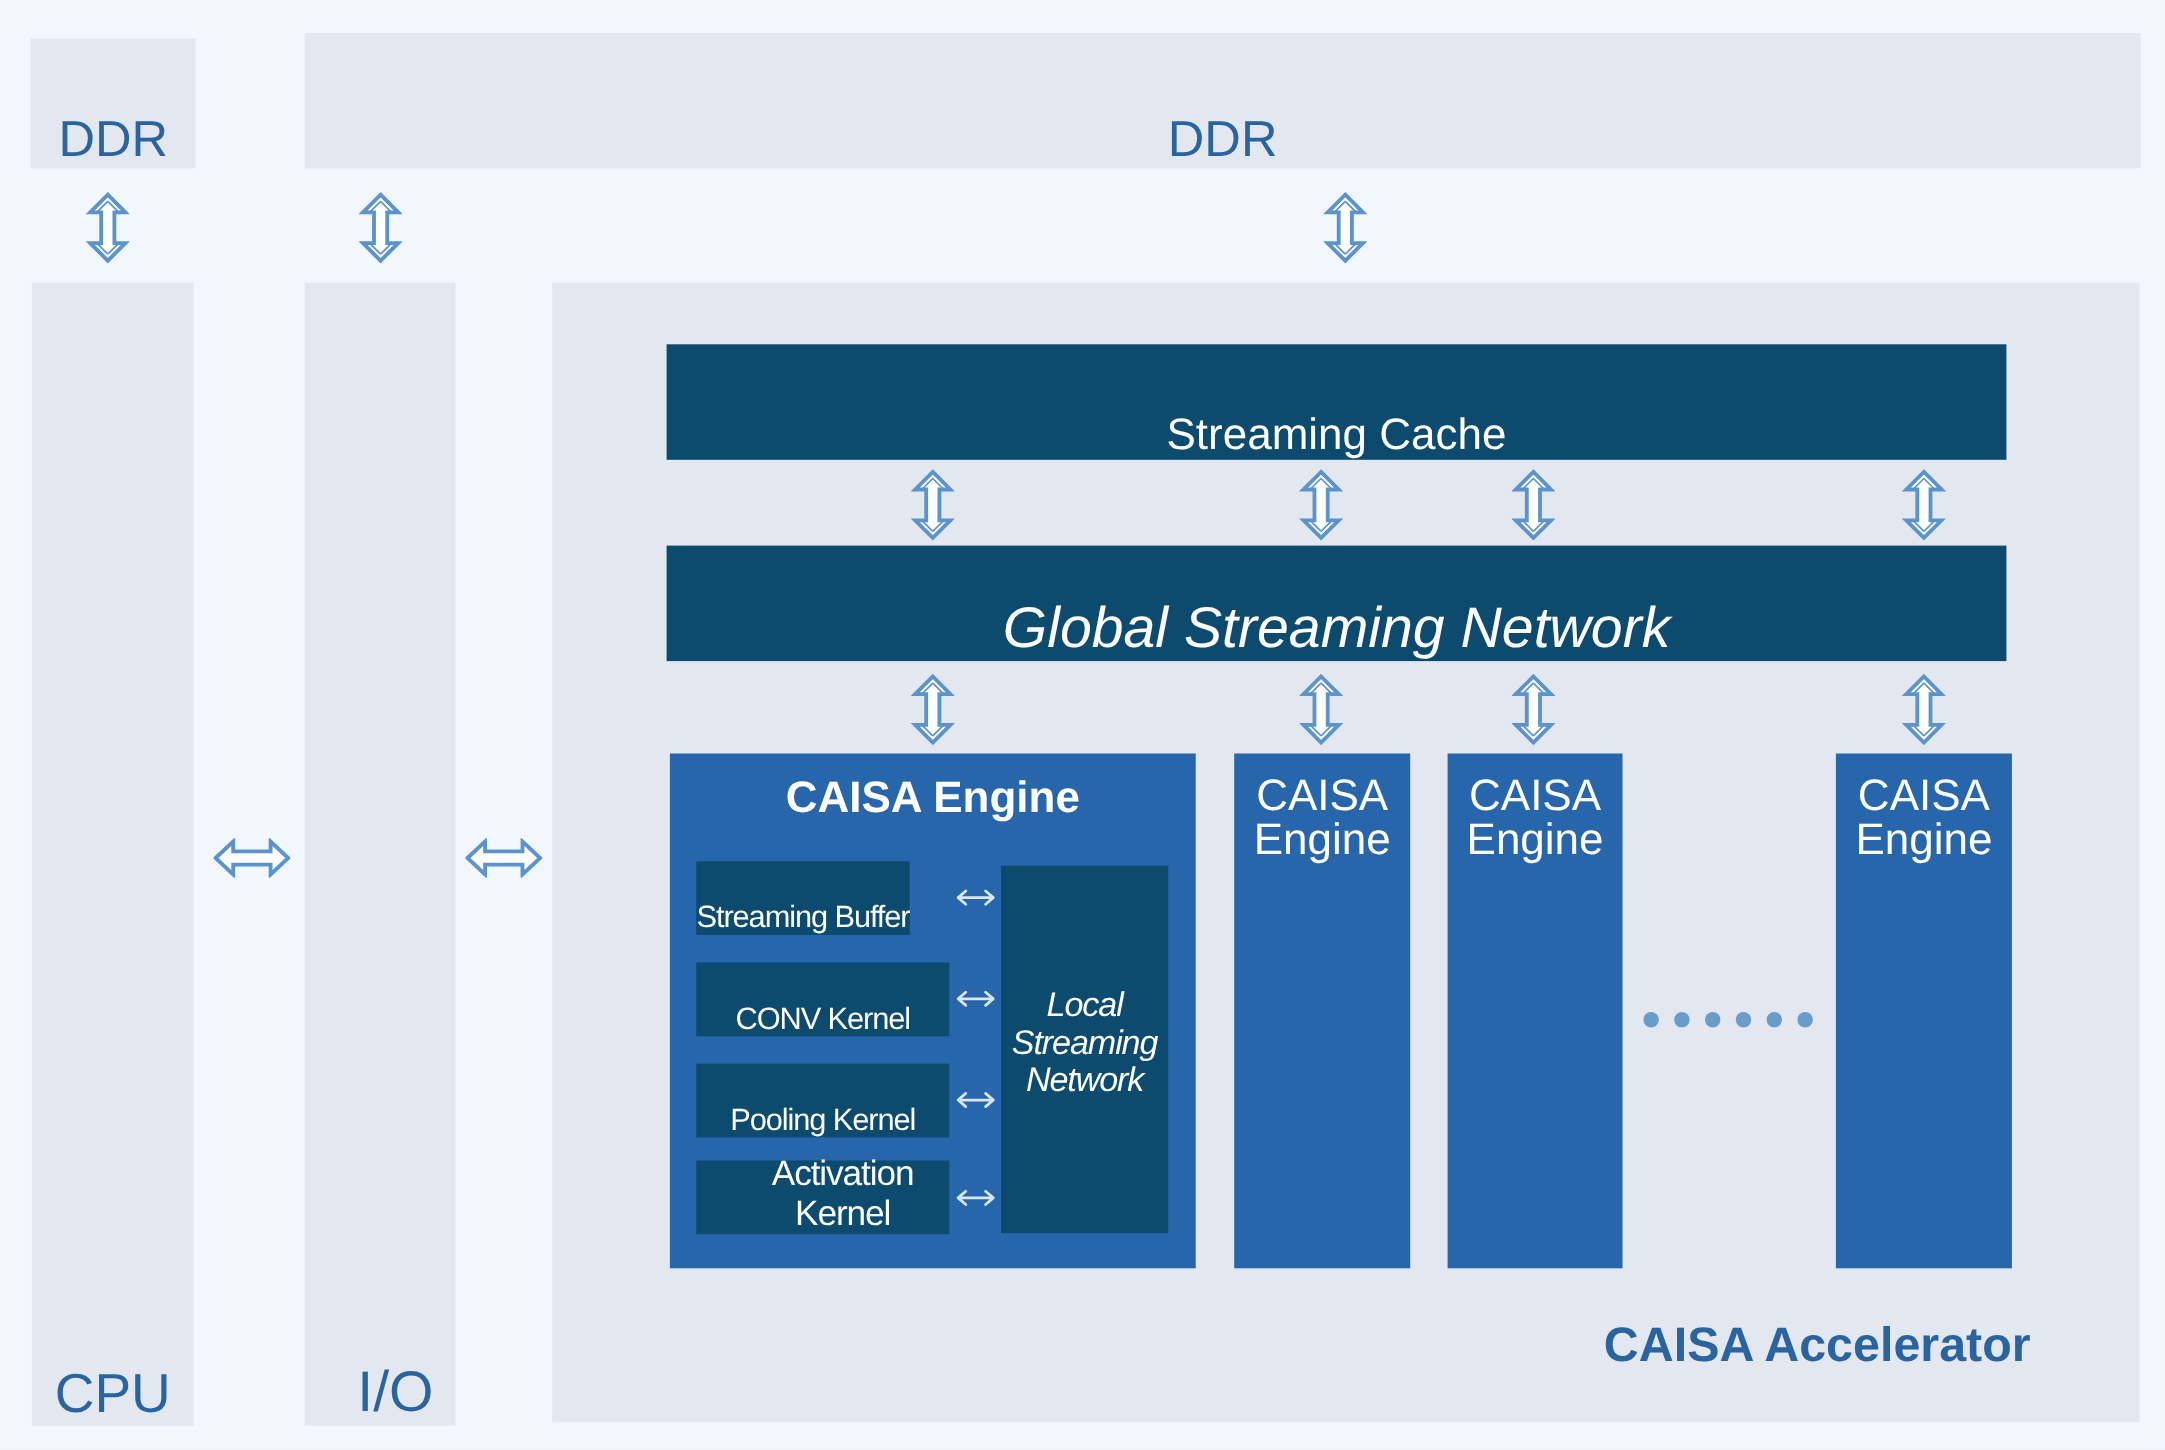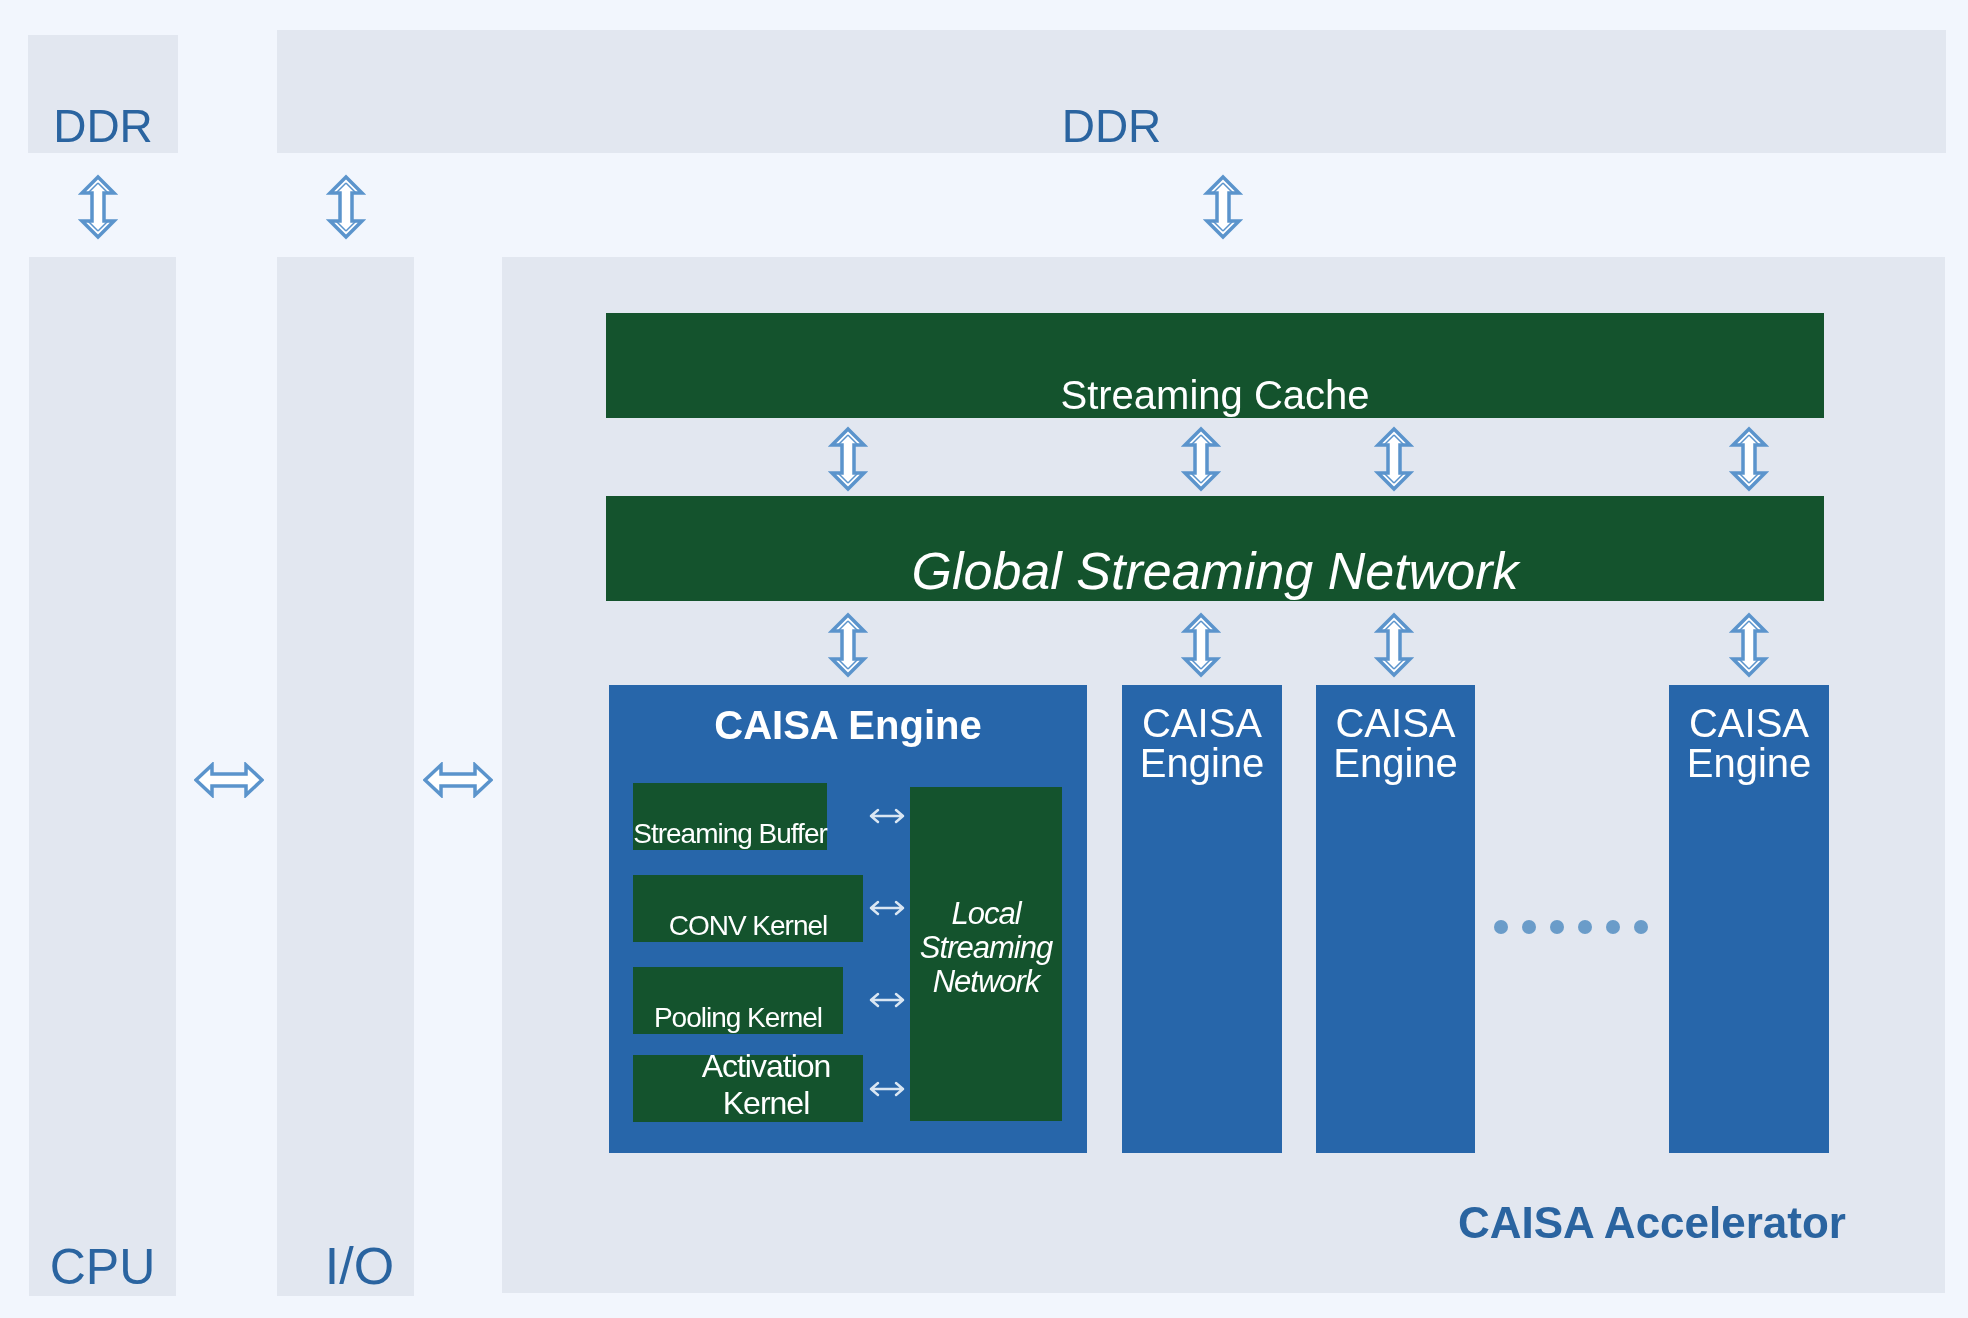--- a/index.html
+++ b/index.html
@@ -3,21 +3,21 @@
 <meta charset="utf-8">
 <style>
   html, body { margin: 0; padding: 0; }
   body {
     width: 1968px; height: 1318px; position: relative; overflow: hidden;
     background: #f2f6fd;
     font-family: "Liberation Sans", "DejaVu Sans", sans-serif;
   }
   .box { position: absolute; box-sizing: border-box; }
   .grey { background: #e2e7f0; }
-  .light { background: #14532d; color: #ffffff; }
+  .light { background: #0c4a6e; color: #ffffff; }
   .dark { background: #2766aa; color: #ffffff; }
   .label-dark { color: #2a64a0; }
   .center { display: flex; align-items: flex-end; justify-content: center; text-align: center; }
   .arrow { position: absolute; }
   .txt { position: absolute; white-space: nowrap; font-weight: bold; }
   .dot { position: absolute; width: 14px; height: 14px; border-radius: 50%; background: #6a9cc9; }
 </style>
 </head>
 <body>
 
@@ -108,21 +108,21 @@
 <div class="box dark" style="left:609px; top:685px; width:478px; height:468px;">
   <div class="txt" style="left:0; right:0; top:18px; text-align:center; font-size:40px;">CAISA Engine</div>
 </div>
 
 <div class="box light center" style="left:633px; top:783px; width:194px; height:67px;">
   <span style="font-size:28px; letter-spacing:-1px;">Streaming Buffer</span>
 </div>
 <div class="box light center" style="left:633px; top:875px; width:230px; height:67px;">
   <span style="font-size:28px; letter-spacing:-1px;">CONV Kernel</span>
 </div>
-<div class="box light center" style="left:633px; top:967px; width:210px; height:67px;">
+<div class="box light center" style="left:633px; top:967px; width:230px; height:67px;">
   <span style="font-size:28px; letter-spacing:-1px;">Pooling Kernel</span>
 </div>
 <div class="box light center" style="left:633px; top:1055px; width:230px; height:67px;">
   <span style="font-size:32px; letter-spacing:-1px;margin-left:36px;">Activation Kernel</span>
 </div>
 
 <svg class="arrow" style="left:867px; top:806px;" width="40" height="20">
     <use href="#thinarrow"></use>
   </svg>
 <svg class="arrow" style="left:867px; top:898px;" width="40" height="20">

